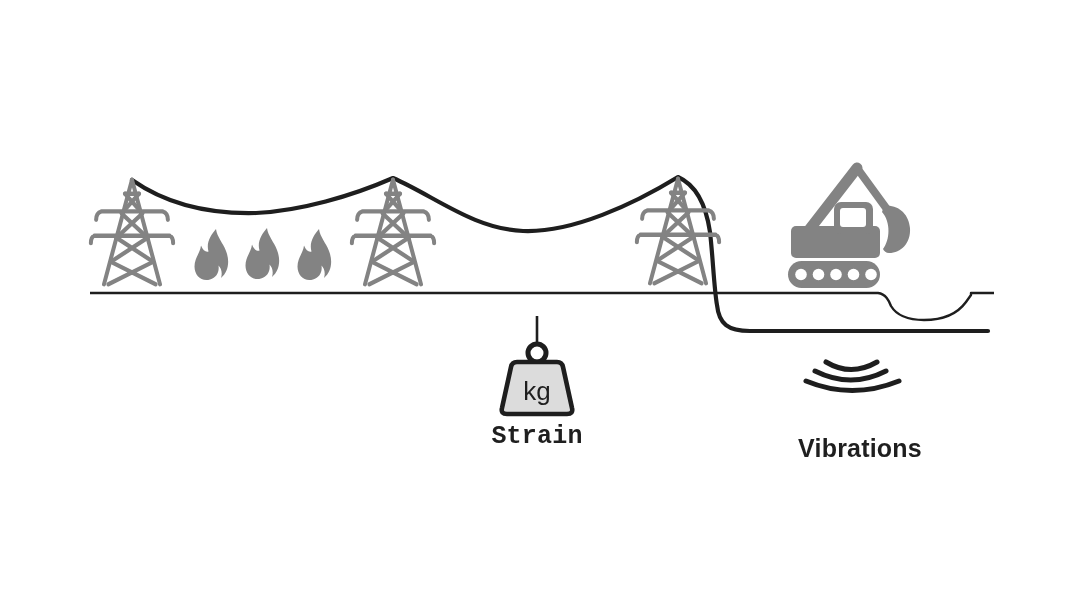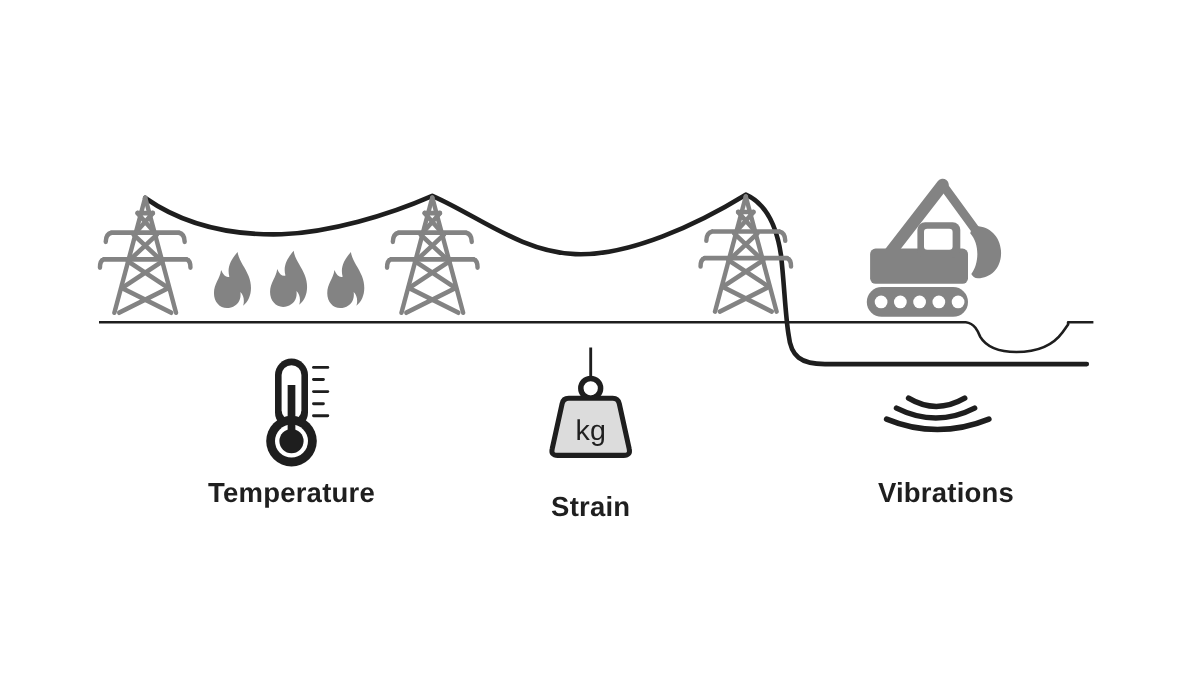--- a/index.html
+++ b/index.html
@@ -93,47 +93,29 @@
       <g fill="#ffffff">
         <circle cx="801" cy="274.5" r="5.8"></circle>
         <circle cx="818.5" cy="274.5" r="5.8"></circle>
         <circle cx="836" cy="274.5" r="5.8"></circle>
         <circle cx="853.5" cy="274.5" r="5.8"></circle>
         <circle cx="871" cy="274.5" r="5.8"></circle>
       </g>
     </g>
   </svg>
 
-  <div class="sensor" style="left:165px;top:324px;">
-    <svg width="100" height="104" viewBox="0 0 100 104">
-      <rect class="blk" x="35" y="2" width="30" height="64" rx="15"></rect>
-      <rect x="41" y="8" width="18" height="50" rx="9" fill="#ffffff"></rect>
-      <circle class="blk" cx="50" cy="77" r="23"></circle>
-      <circle cx="50" cy="77" r="15" fill="#ffffff"></circle>
-      <rect class="blk" x="46.5" y="26" width="7" height="45"></rect>
-      <circle class="blk" cx="50" cy="77" r="11"></circle>
-      <g>
-        <line class="tick" x1="70" y1="10" x2="83" y2="10"></line>
-        <line class="tick" x1="70" y1="21" x2="79" y2="21"></line>
-        <line class="tick" x1="70" y1="32" x2="83" y2="32"></line>
-        <line class="tick" x1="70" y1="43" x2="79" y2="43"></line>
-        <line class="tick" x1="70" y1="54" x2="83" y2="54"></line>
-      </g>
-    </svg>
-    <div class="sensor-label" style="margin-top:6px;">Temperature</div>
-  </div>
 
   <div class="sensor" style="left:437px;top:314px;align-items:center;">
     <svg width="100" height="104" viewBox="0 0 100 104">
       <line x1="50" y1="2" x2="50" y2="30" stroke="var(--line-black)" stroke-width="2.6"></line>
       <circle class="ringstroke" cx="50" cy="39" r="9"></circle>
       <path class="trapez" d="M30 48 H70 Q75 48 76 53 L85 94 Q86.5 100 80 100 H20 Q13.5 100 15 94 L24 53 Q25 48 30 48 Z"></path>
       <text class="kg-text" x="50" y="86" text-anchor="middle">kg</text>
     </svg>
-    <div class="sensor-label" style="margin-top:29px;">Strain</div>
+    <div class="sensor-label" style="margin-top:4px;font-family:Liberation Mono, monospace;">Strain</div>
   </div>
 
   <div class="sensor" style="left:752px;top:358px;">
     <svg width="110" height="50" viewBox="0 0 110 50">
       <path class="arc" d="M29 4 Q54 19 80 4"></path>
       <path class="arc" d="M18 13 Q54 31 89 13"></path>
       <path class="arc" d="M9 23 Q55 42 102 23"></path>
     </svg>
     <div class="sensor-label" style="margin-top:26px;margin-left:16px;">Vibrations</div>
   </div>

